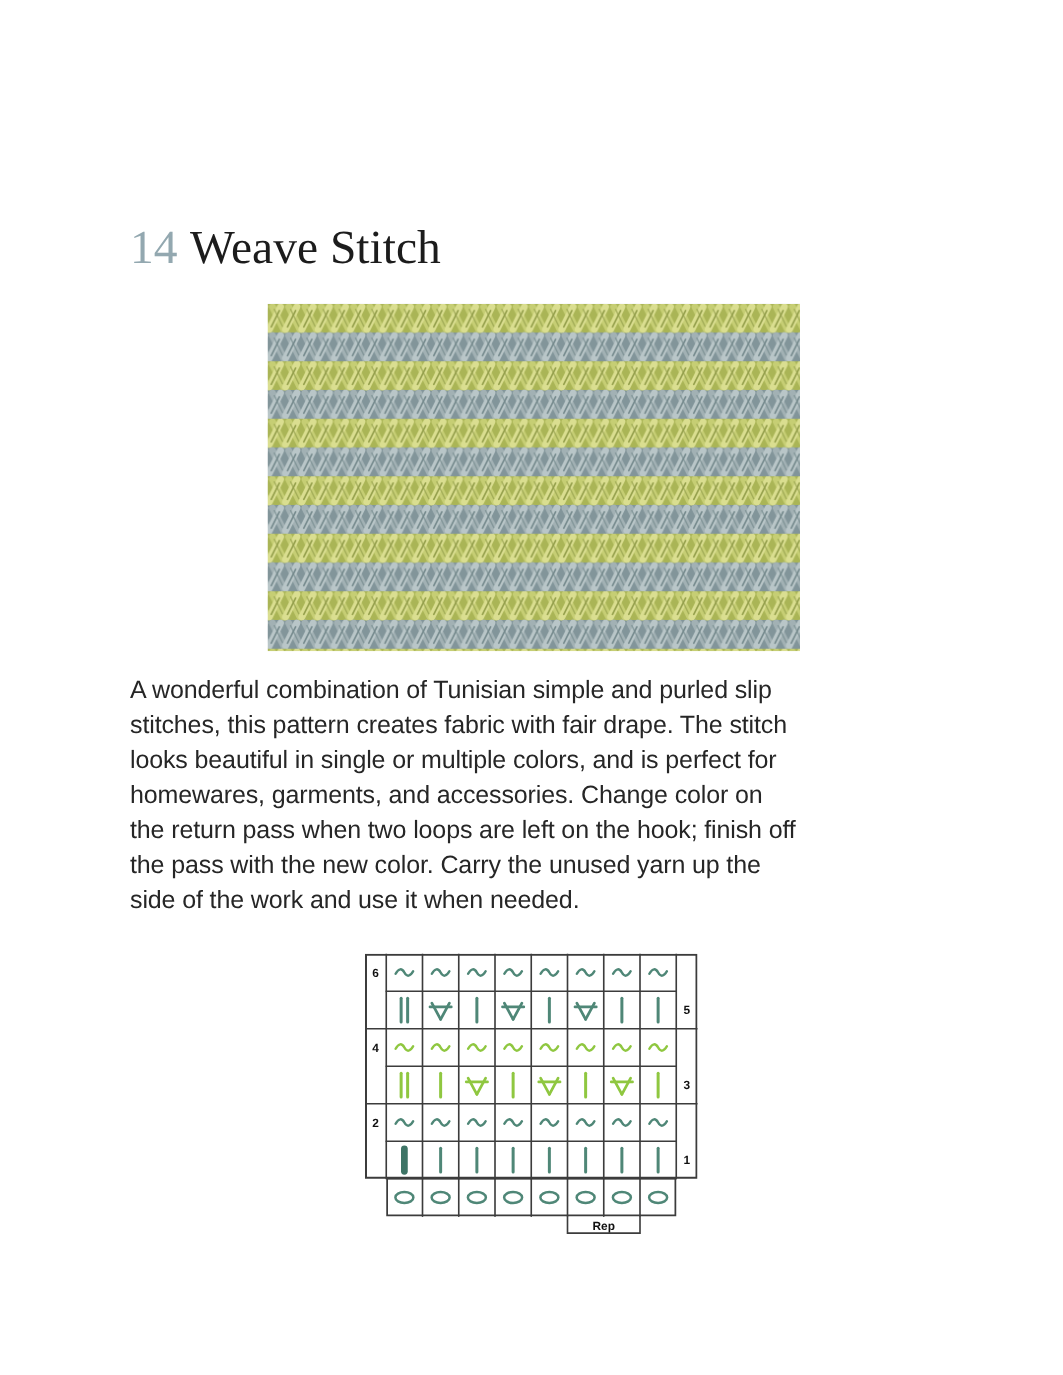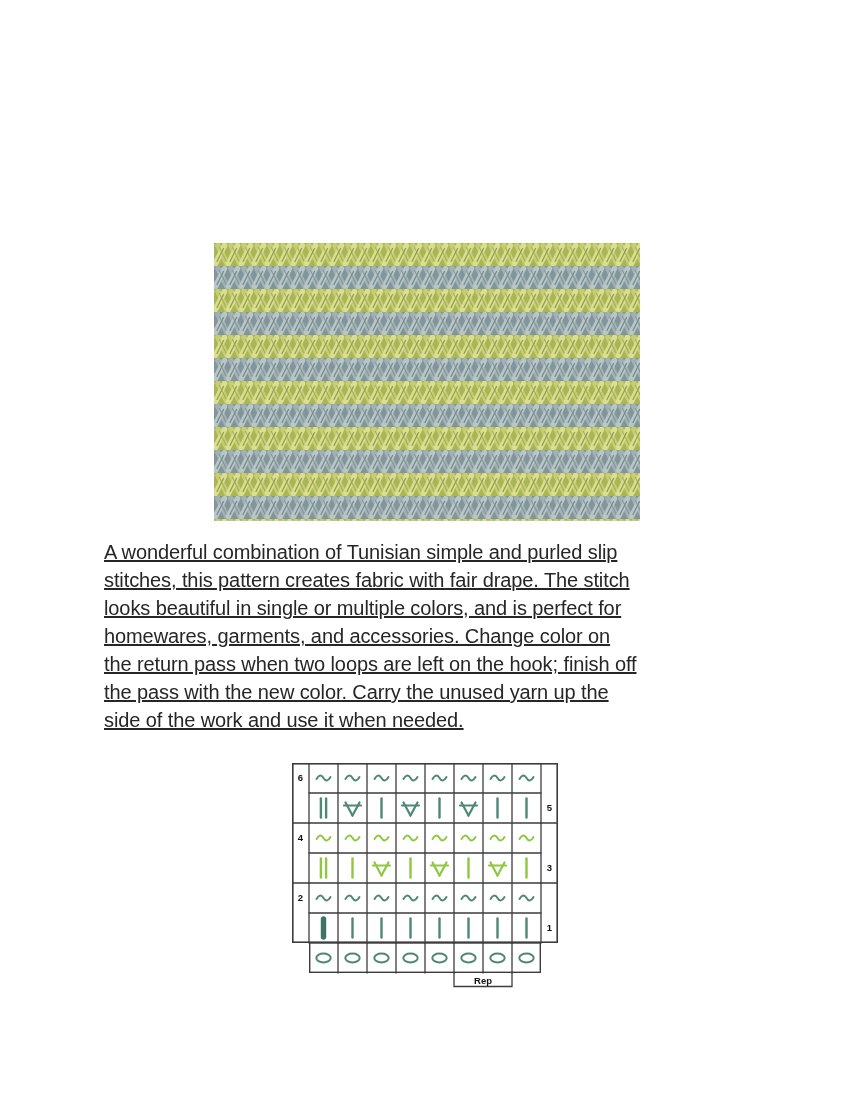--- a/index.html
+++ b/index.html
@@ -5,29 +5,32 @@
   html,body{margin:0;padding:0;background:#ffffff;}
   #page{position:relative;width:850px;height:1100px;background:#ffffff;overflow:hidden;
         font-family:"Liberation Sans",sans-serif;}
   #heading{position:absolute;left:104px;top:178px;font-family:"Liberation Serif",serif;
            font-size:38px;line-height:1.1;white-space:nowrap;}
   #heading .num{color:#93a8b0;margin-right:10px;}
   #heading .ttl{color:#1c1c1c;}
   #photo{position:absolute;left:214px;top:243px;width:426px;height:278px;}
   #desc{position:absolute;left:104px;top:538px;width:690px;
         font-size:20px;line-height:28px;color:#262626;white-space:pre-line;
-        letter-spacing:-0.1px;text-decoration:underline;}
+        letter-spacing:-0.1px;}
   #chart{position:absolute;left:292px;top:763px;width:266px;height:228px;}
   svg{display:block;}
 </style>
 </head>
 <body>
 
 <div id="page">
 
+  <div id="heading">
+    <span class="num">14</span><span class="ttl">Weave Stitch</span>
+  </div>
 
   <div id="photo">
     <svg width="426" height="278" viewBox="0 0 426 278">
       <defs>
         <pattern id="weave" width="26" height="46" patternUnits="userSpaceOnUse">
           <rect x="0" y="0" width="26" height="23" fill="#aab556"></rect>
           <rect x="0" y="23" width="26" height="23" fill="#82959a"></rect>
           <g stroke-linecap="round" fill="none">
 
             <path d="M-9,2.5 L0,20.5 M4,2.5 L13,20.5 M17,2.5 L26,20.5 M30,2.5 L39,20.5" stroke="#c6ce74" stroke-width="5.5"></path>

